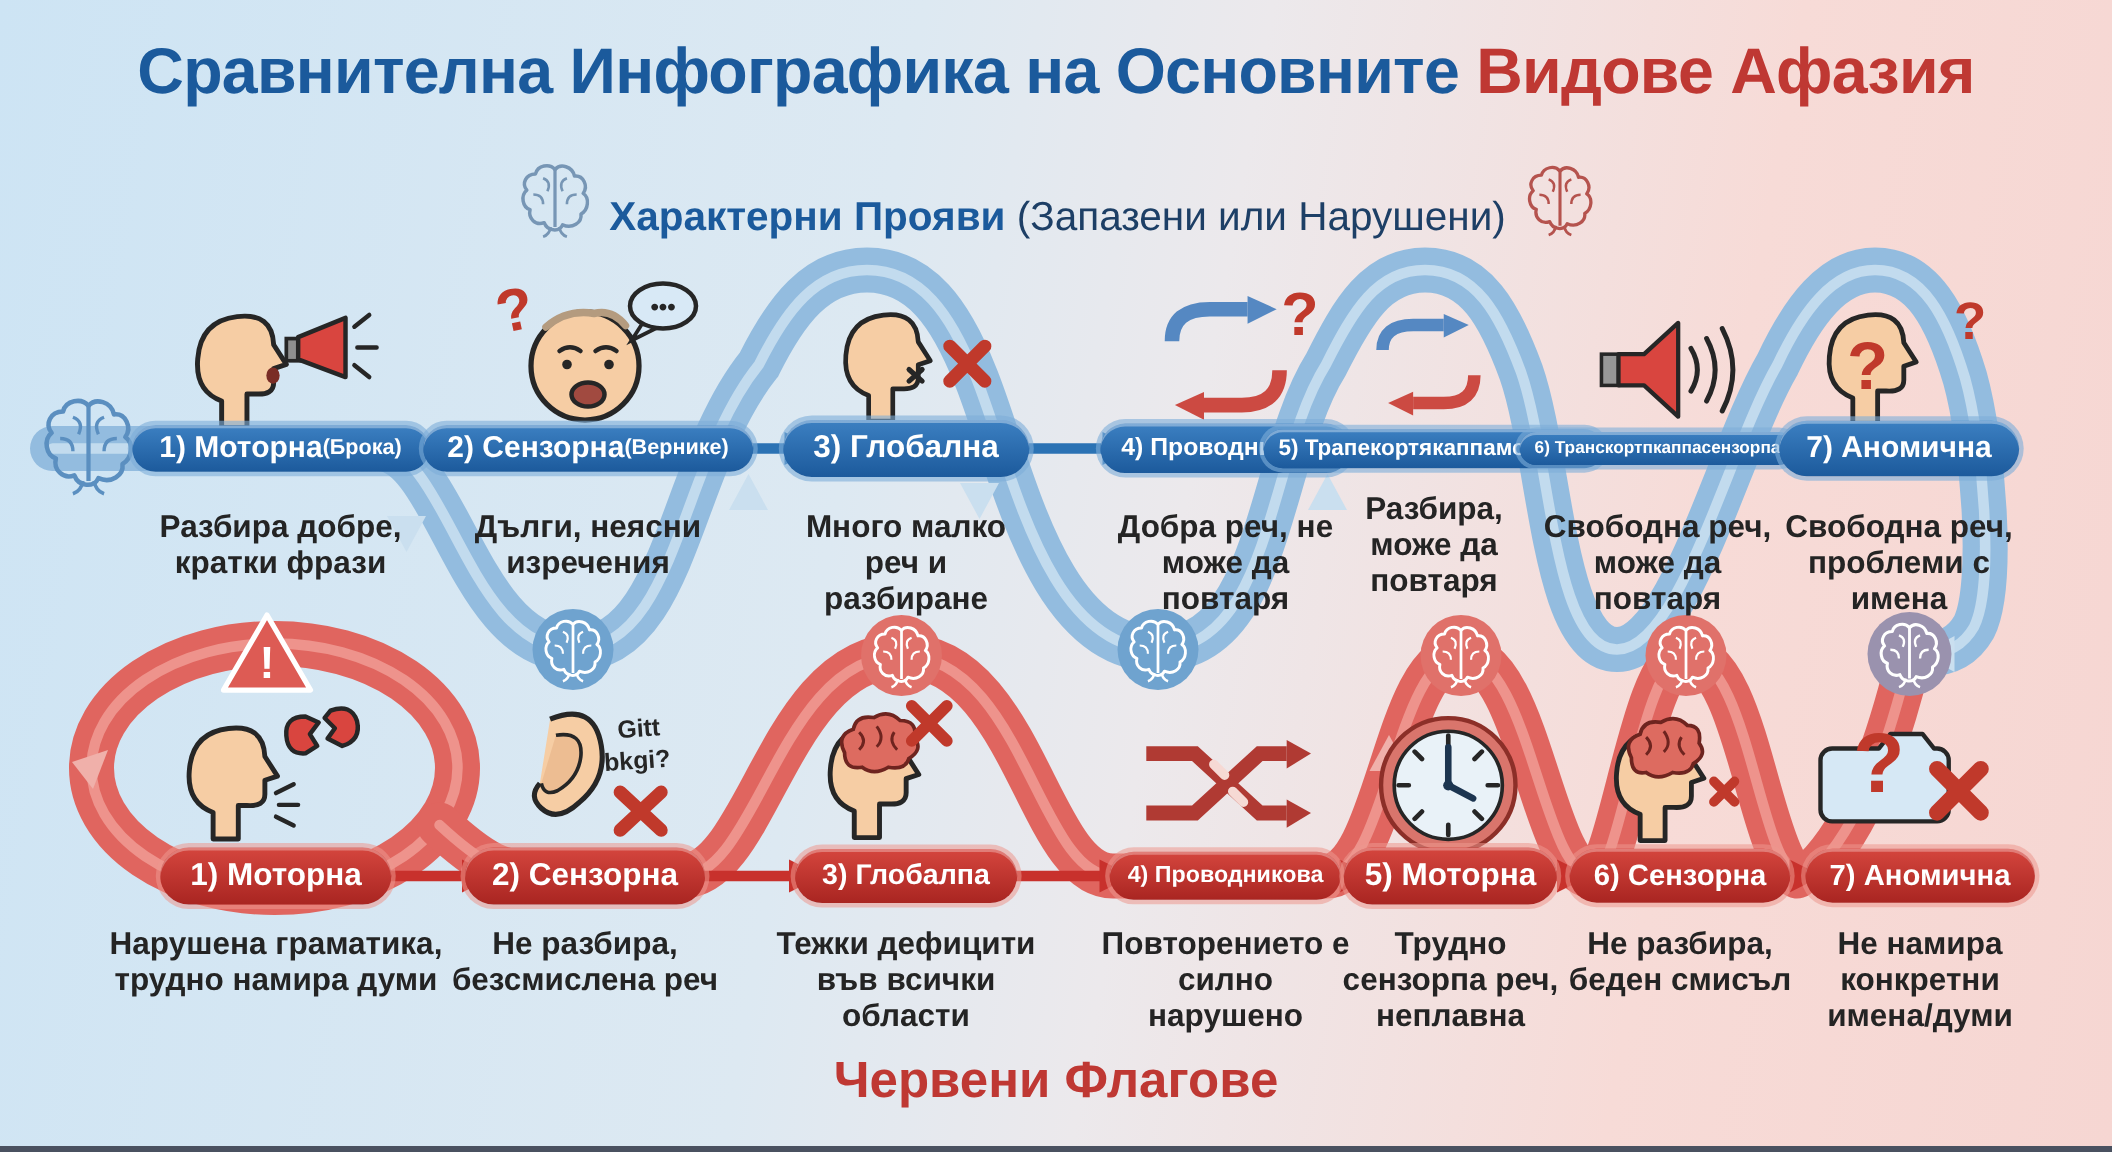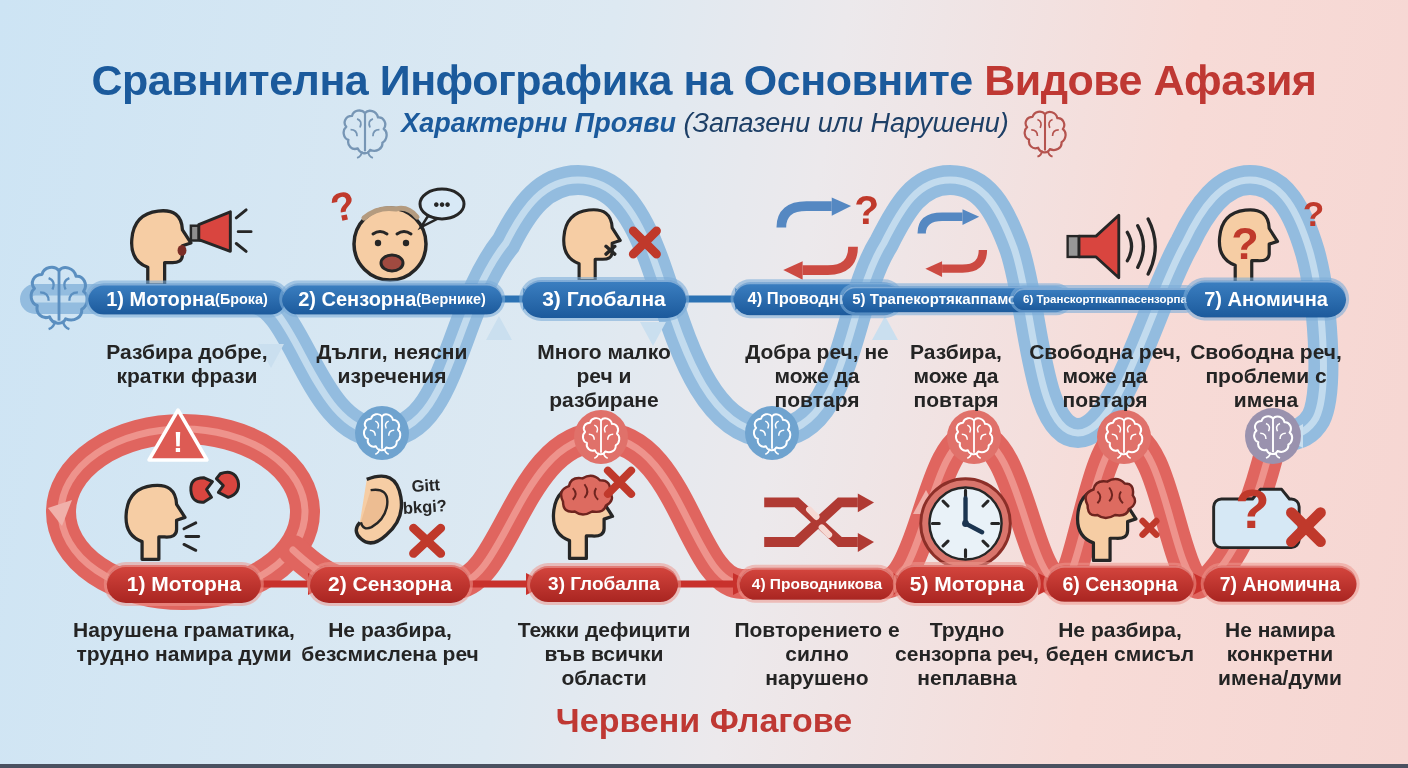--- a/index.html
+++ b/index.html
@@ -5,29 +5,29 @@
   html,body{margin:0;padding:0;}
   .stage{
     position:relative; width:1408px; height:768px; overflow:hidden;
     background:linear-gradient(100deg,#cde4f4 0%,#dde9f2 40%,#ece9ec 55%,#f7dbd7 78%,#f6d6d2 100%);
     font-family:"Liberation Sans", sans-serif;
   }
   .decor{position:absolute;left:0;top:0;z-index:1;}
   .bottom-strip{position:absolute;left:0;bottom:0;width:100%;height:4px;background:#4a5160;z-index:5;}
   .title{
     position:absolute;top:24px;left:0;width:100%;text-align:center;z-index:3;
-    font-size:43px;font-weight:bold;letter-spacing:-.5px;margin-top:32px;
+    font-size:43px;font-weight:bold;letter-spacing:-.5px;
   }
   .title .t-blue{color:#1b5a9c;}
   .title .t-red{color:#bf3833;}
   .legend{
     position:absolute;top:108px;left:0;width:100%;z-index:3;
     display:flex;justify-content:center;align-items:center;gap:14px;
   }
-  .legend-group{display:flex;align-items:flex-start;gap:12px;font-style:italic;}
+  .legend-group{display:flex;align-items:flex-end;gap:12px;}
   .legend-text{font-size:27px;}
   .lg-blue-b{color:#1b5a9c;font-weight:bold;}
   .lg-blue-n{color:#1d3f66;}
   .lg-red-b{color:#b23530;font-weight:bold;}
   .lg-red-n{color:#b23530;}
   .pill{
     position:absolute;z-index:4;transform:translate(-50%,-50%);
     border-radius:26px;color:#fff;font-weight:bold;text-align:center;
     display:flex;flex-direction:row;align-items:center;justify-content:center;
     line-height:1.05;white-space:nowrap;
@@ -295,21 +295,21 @@
 
 <div class="pill blue" style="left:817px;top:299px;font-size:16.5px;padding:8px 14px">
   <span>4) Проводникова</span>
 </div>
 <div class="desc" style="left:817px;top:328px;width:170px">Добра реч, не може да повтаря</div>
 
 <div class="pill blue" style="left:956px;top:299px;font-size:15px;padding:5px 10px">
   <span>5) Трапекортякаппа</span>
   <span class="ps" style="font-size:1em">моторна</span>
 </div>
-<div class="desc" style="left:956px;top:328px;width:140px">Разбира, може да повтаря</div>
+<div class="desc" style="left:956px;top:316px;width:140px">Разбира, може да повтаря</div>
 
 <div class="pill blue" style="left:1105px;top:299px;font-size:11.5px;padding:5px 10px">
   <span>6) Транскортпкаппа</span>
   <span class="ps" style="font-size:1em">сензорпа</span>
 </div>
 <div class="desc" style="left:1105px;top:328px;width:160px">Свободна реч, може да повтаря</div>
 
 <div class="pill blue" style="left:1266px;top:299px;font-size:20px;padding:8px 18px">
   <span>7) Аномична</span>
 </div>

